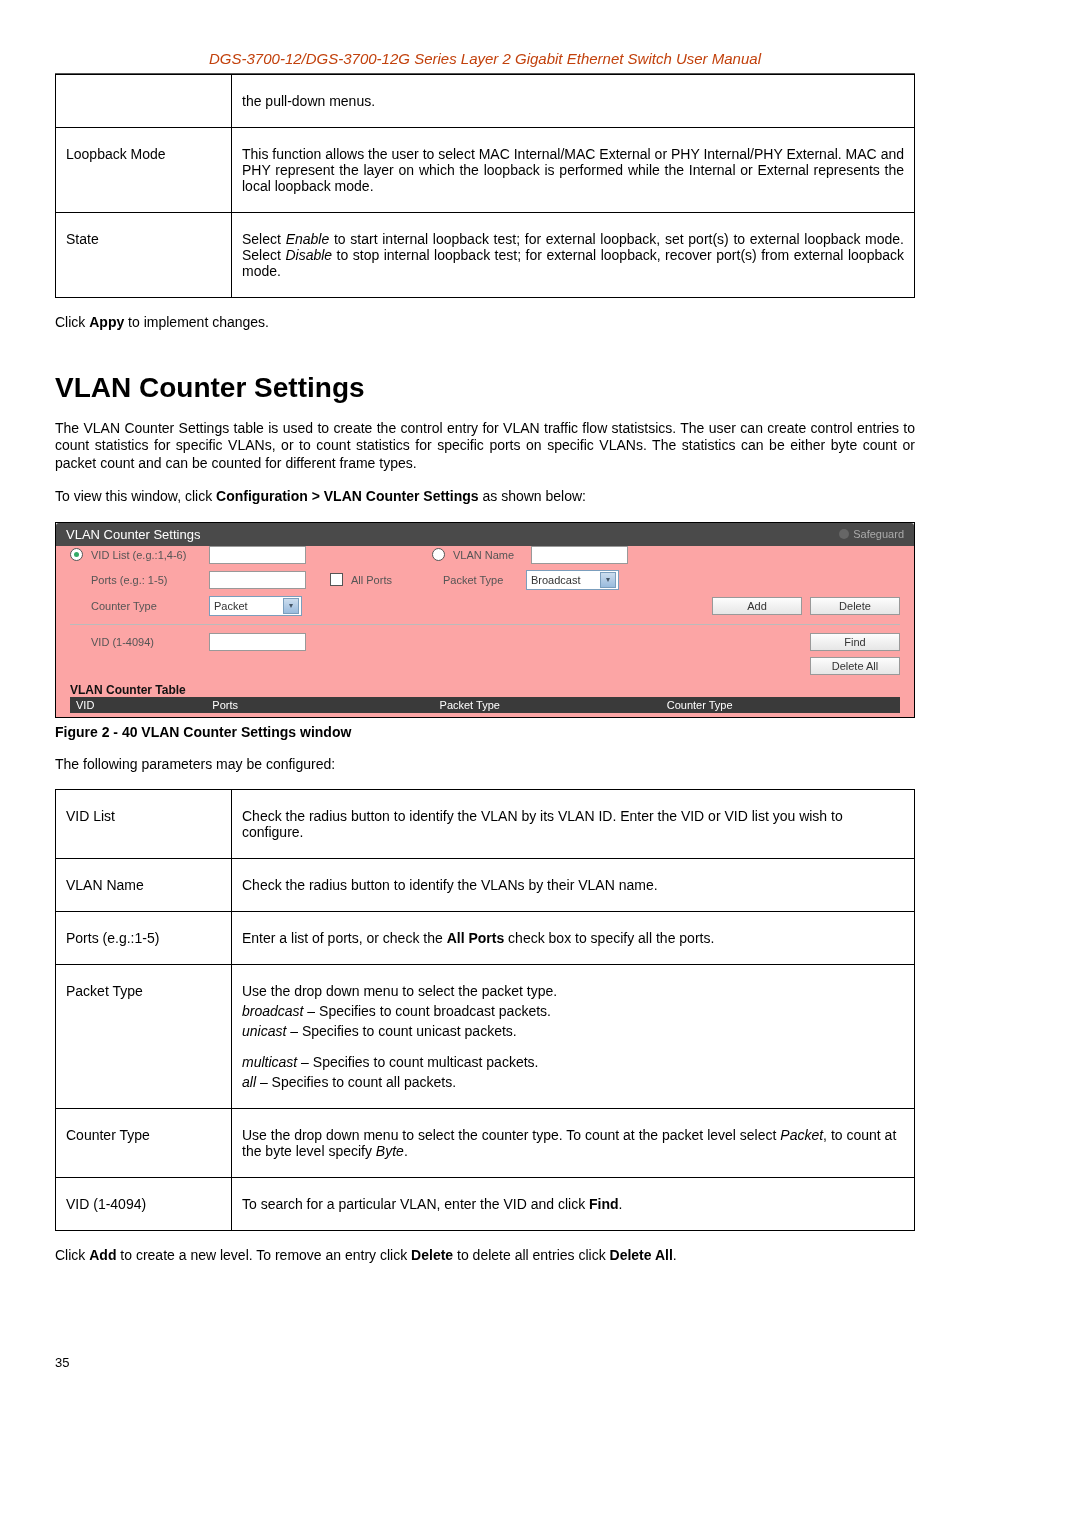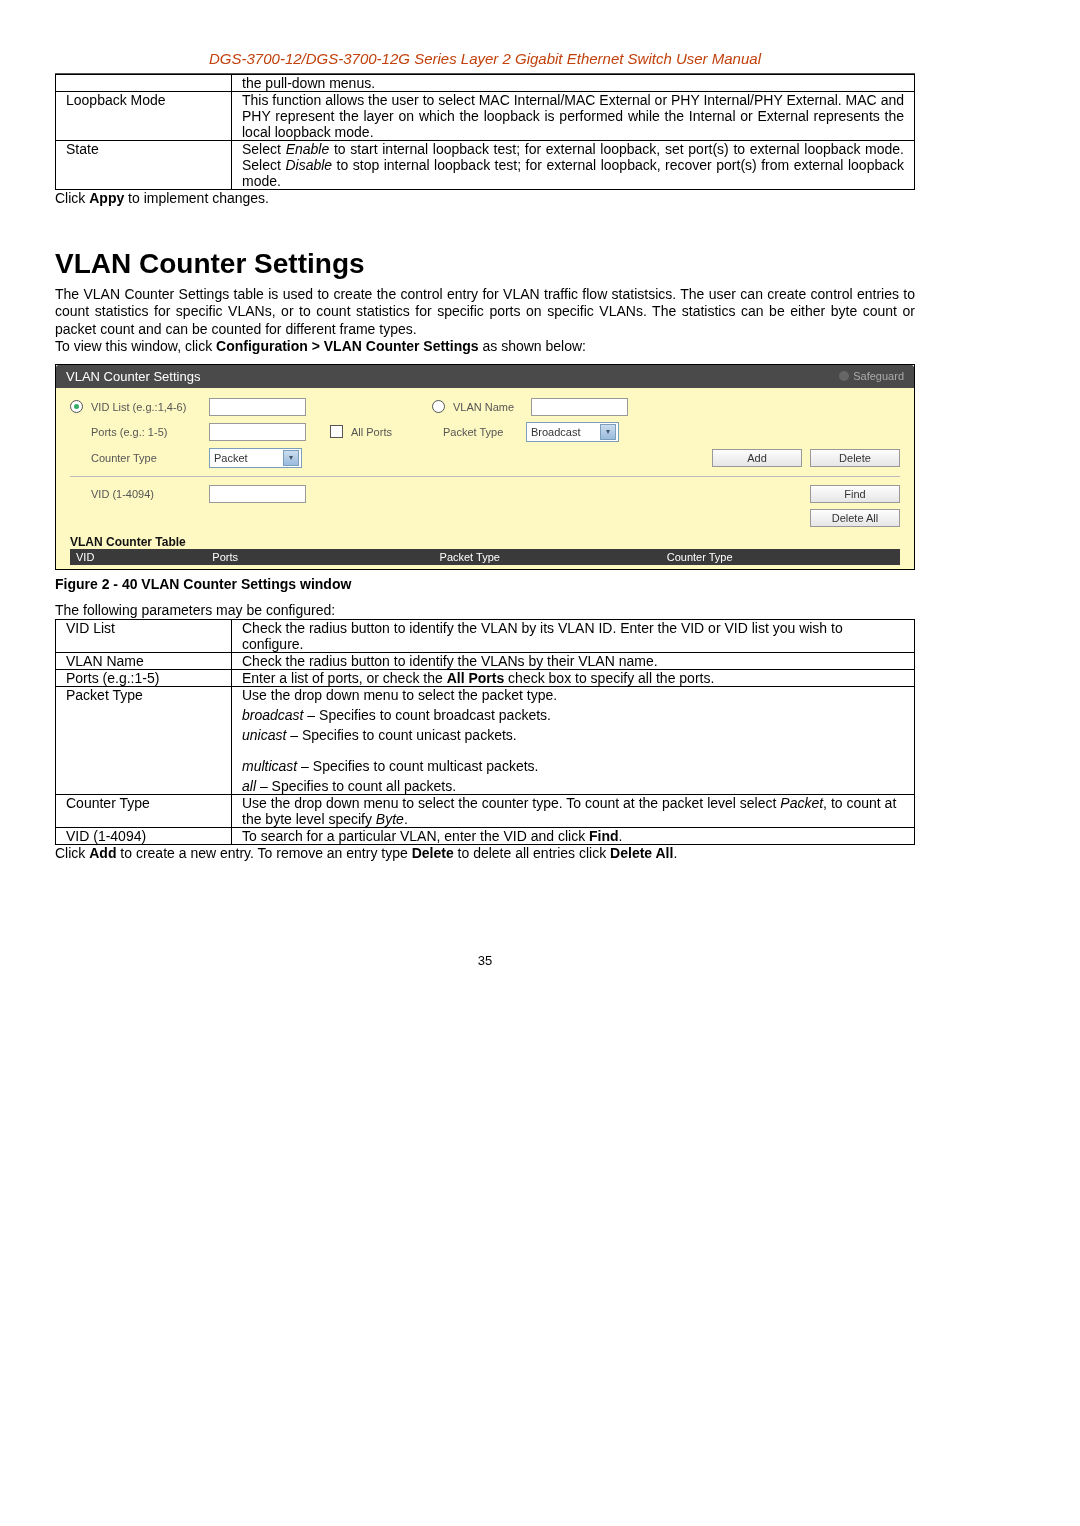--- a/index.html
+++ b/index.html
@@ -24,32 +24,32 @@
     border-top: 1.5px solid #555;
     margin: 0 0 0 0;
   }
   table.param-table {
     border-collapse: collapse;
     width: 100%;
     margin: 0;
   }
   table.param-table td, table.param-table th {
     border: 1px solid #000;
-    padding: 0 10px;
+    padding: 18px 10px;
     vertical-align: top;
     text-align: left;
     font-size: 14px;
   }
   table.param-table th {
     font-weight: bold;
   }
   .col-param { width: 155px; font-weight: normal; }
   p.body {
     text-align: justify;
-    margin: 0 0;
+    margin: 16px 0;
     line-height: 1.25;
   }
   h2.section {
     font-size: 28px;
     font-weight: bold;
     margin: 40px 0 6px 0;
   }
   .figure-caption {
     text-align: left;
     font-weight: bold;
@@ -81,22 +81,22 @@
     display:flex;
     align-items:center;
     gap:4px;
   }
   .ss-titlebar .safeguard::before{
     content:"";
     width:10px;height:10px;border-radius:50%;
     background:#666;display:inline-block;
   }
   .ss-body {
-    padding: 10px 14px 4px 14px;
-    background: #fef9c3;
+    padding: 0 14px 4px 14px;
+    background: #fca5a5;
   }
   .ss-row {
     display: flex;
     align-items: center;
     margin-bottom: 6px;
     gap: 8px;
   }
   .ss-label { color: #555; font-size: 11px; }
   .ss-input {
     border: 1px solid #999;
@@ -147,21 +147,21 @@
   .ss-checkbox {
     width:11px;height:11px;border:1px solid #555;background:#fff;display:inline-block;
   }
   .ss-hr { border:none;border-top:1px solid #bbb;margin:8px 0; }
   .ss-table-title { font-weight:bold; font-size:12px; color:#111; margin-top:8px; }
   .ss-table-head {
     background:#3a3a3a;color:#fff;display:flex;font-size:11px;
     padding:2px 6px;
   }
   .ss-table-head div { flex:1; }
-  .page-num { text-align:center; font-size:13px; margin-top: 90px; }
+  .page-num { font-size:13px; margin-top: 90px; }
   .flex-grow { flex:1; }
 </style>
 </head>
 <body>
 
 <div class="header-italic">DGS-3700-12/DGS-3700-12G Series Layer 2 Gigabit Ethernet Switch User Manual</div>
 <hr class="top-line">
 
 <table class="param-table">
   <tbody>
@@ -301,16 +301,16 @@
   <tr>
     <td class="col-param">VID (1-4094)</td>
     <td>
       <span>To search for a particular VLAN, enter the VID and click </span><b>Find</b><span>.</span>
     </td>
   </tr>
 </tbody>
   </table>
 
 <p class="body">
-  <span>Click </span><b>Add</b><span> to create a new entry. To remove an entry type </span><b>Delete</b><span> to delete all entries click </span><b>Delete All</b><span>.</span>
+  <span>Click </span><b>Add</b><span> to create a new level. To remove an entry click </span><b>Delete</b><span> to delete all entries click </span><b>Delete All</b><span>.</span>
 </p>
 
 <div class="page-num">35</div>
 
 </body></html>

